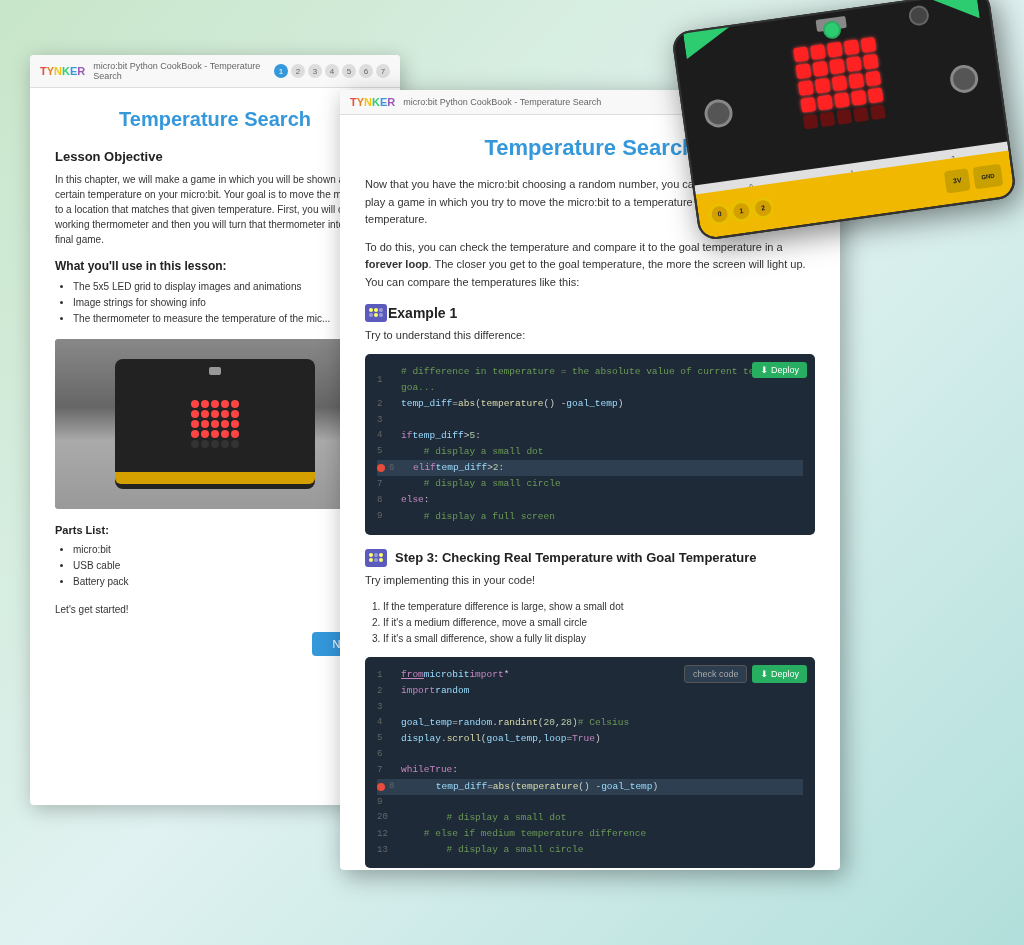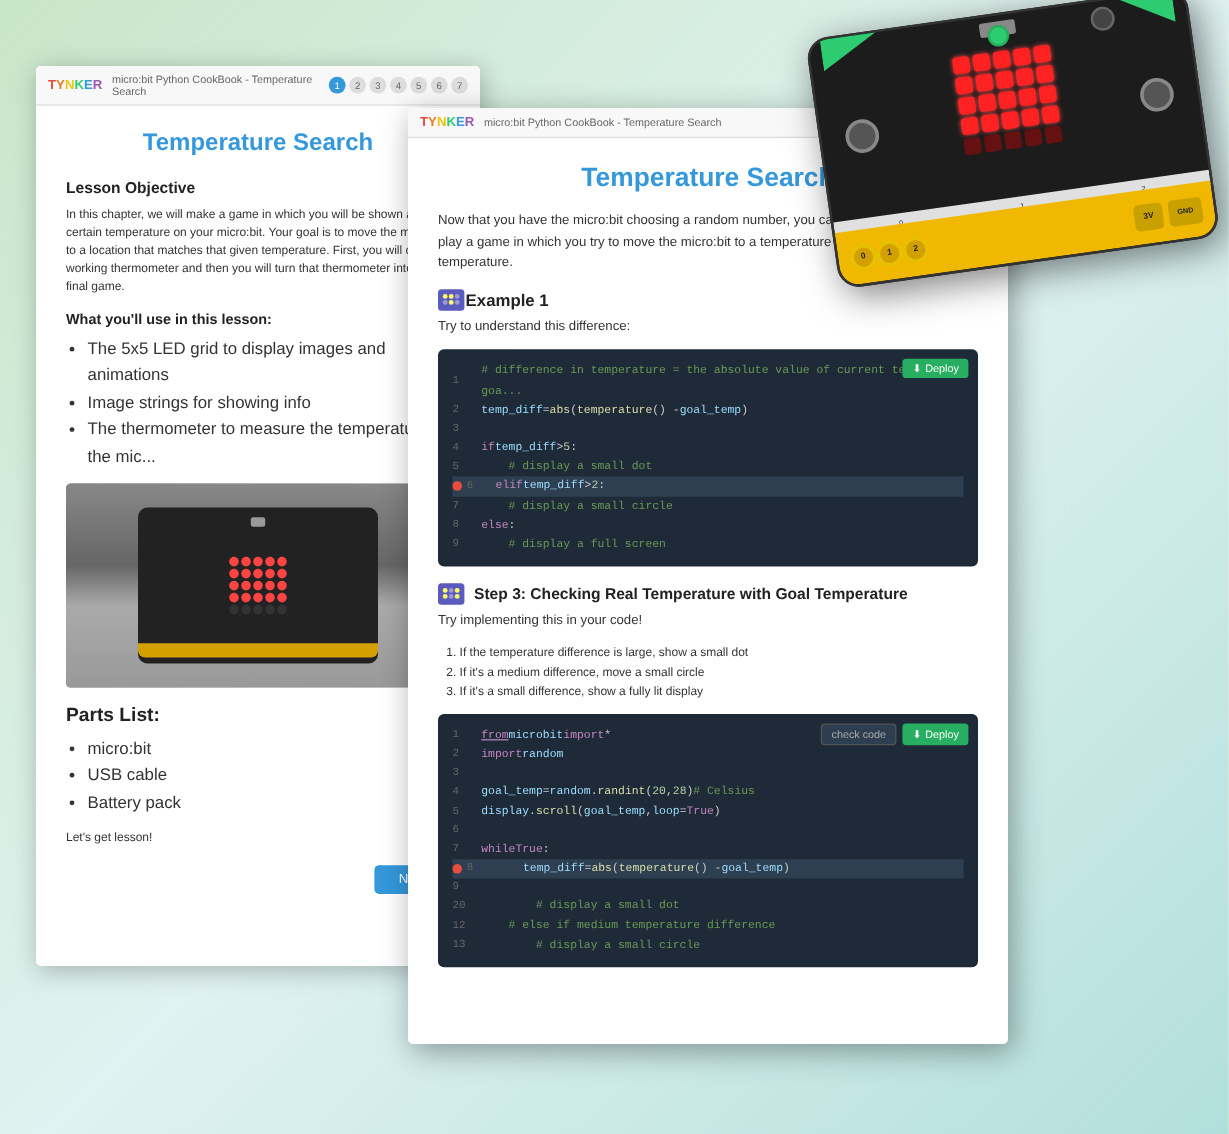--- a/index.html
+++ b/index.html
@@ -103,21 +103,21 @@
       margin-bottom: 6px;
     }
 
     .bullet-list {
       list-style: disc;
       margin-left: 18px;
       margin-bottom: 12px;
     }
 
     .bullet-list li {
-      font-size: 14px;
+      font-size: 10px;
       color: #333;
       line-height: 1.6;
     }
 
     .micro-image {
       width: 100%;
       height: 170px;
       background: linear-gradient(135deg, #555 0%, #888 50%, #aaa 100%);
       border-radius: 4px;
       margin-bottom: 15px;
@@ -151,21 +151,21 @@
       height: 8px;
       border-radius: 50%;
       background: #333;
     }
 
     .led.on {
       background: #ff4444;
     }
 
     .parts-section h3 {
-      font-size: 16px;
+      font-size: 11px;
       font-weight: bold;
       margin-bottom: 6px;
     }
 
     .next-btn {
       display: flex;
       justify-content: flex-end;
       margin-top: 15px;
     }
 
@@ -733,21 +733,21 @@
       </div>
     </div>
 
     <div class="parts-section">
       <h3>Parts List:</h3>
       <ul class="bullet-list">
         <li>micro:bit</li>
         <li>USB cable</li>
         <li>Battery pack</li>
       </ul>
-      <p>Let's get lesson!</p>
+      <p>Let's get started!</p>
     </div>
     <div class="next-btn">
       <button class="btn-next">Next</button>
     </div>
   </div>
 </div>
 
 <div class="page-front">
   <div class="page-front-header">
     <span class="tynker-logo">
@@ -756,20 +756,21 @@
         <span class="tynker-n">N</span>
         <span class="tynker-k">K</span>
         <span class="tynker-e">E</span>
         <span class="tynker-r">R</span>
     </span>
     <span class="page-back-title">micro:bit Python CookBook - Temperature Search</span>
   </div>
   <div class="page-front-content">
     <h1>Temperature Search</h1>
     <p>Now that you have the micro:bit choosing a random number, you can use the micro:bit to play a game in which you try to move the micro:bit to a temperature that matches the goal temperature.</p>
+    <p>To do this, you can check the temperature and compare it to the goal temperature in a <strong>forever loop</strong>. The closer you get to the goal temperature, the more the screen will light up. You can compare the temperatures like this:</p>
 
     <div class="example-header">
       <div class="example-icon">
         <div class="example-icon-inner">
           <div class="ei-dot lit"></div>
             <div class="ei-dot lit"></div>
             <div class="ei-dot"></div>
           <div class="ei-dot"></div>
             <div class="ei-dot lit"></div>
             <div class="ei-dot"></div>

